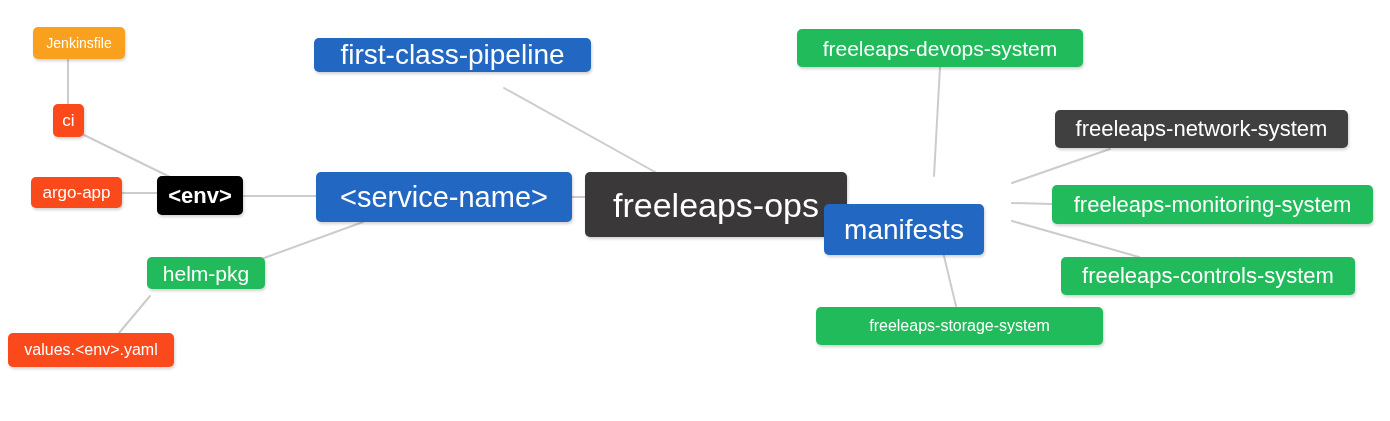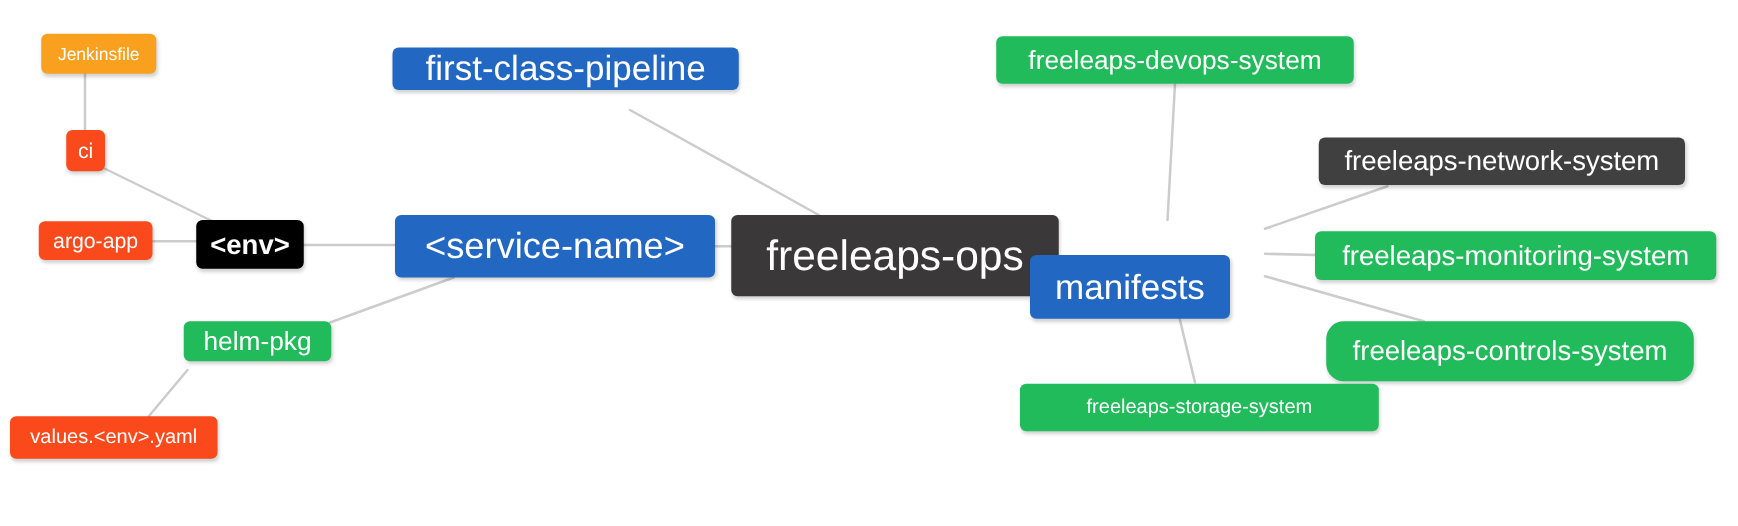--- a/index.html
+++ b/index.html
@@ -95,20 +95,20 @@
       </div>
       <div class="node" style="left: 797px; top: 29px; width: 286px; height: 38px; background: rgb(33, 187, 91); font-size: 21px;">
         <span>freeleaps-devops-system</span>
       </div>
       <div class="node" style="left: 1055px; top: 110px; width: 293px; height: 38px; background: #404040; font-size: 22px;">
         <span>freeleaps-network-system</span>
       </div>
       <div class="node" style="left: 1052px; top: 185px; width: 321px; height: 39px; background: rgb(33, 187, 91); font-size: 22px;">
         <span>freeleaps-monitoring-system</span>
       </div>
-      <div class="node" style="left: 1061px; top: 257px; width: 294px; height: 48px; background: rgb(33, 187, 91); font-size: 22px; border-radius: 14px;">
+      <div class="node" style="left: 1061px; top: 257px; width: 294px; height: 38px; background: rgb(33, 187, 91); font-size: 22px;">
         <span>freeleaps-controls-system</span>
       </div>
       <div class="node" style="left: 816px; top: 307px; width: 287px; height: 38px; background: rgb(33, 187, 91); font-size: 16px;">
         <span>freeleaps-storage-system</span>
       </div>
     </div>
 </div>
 
 </body></html>

